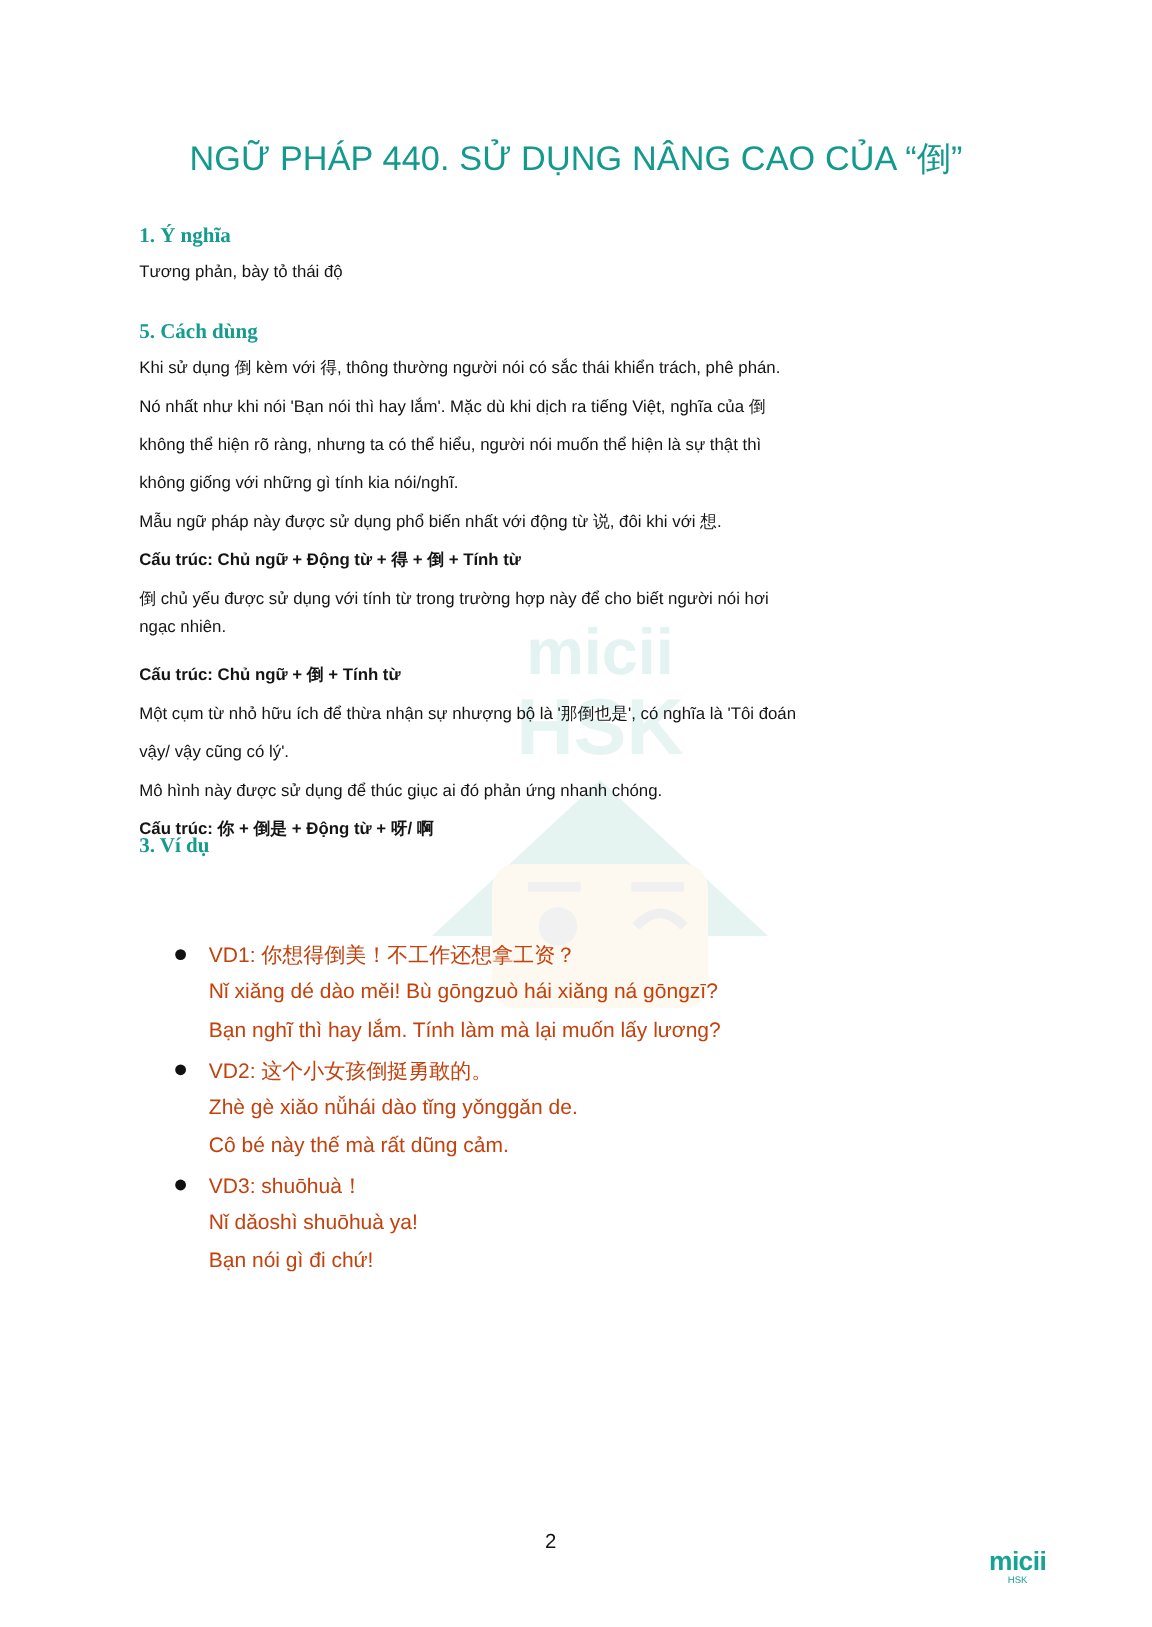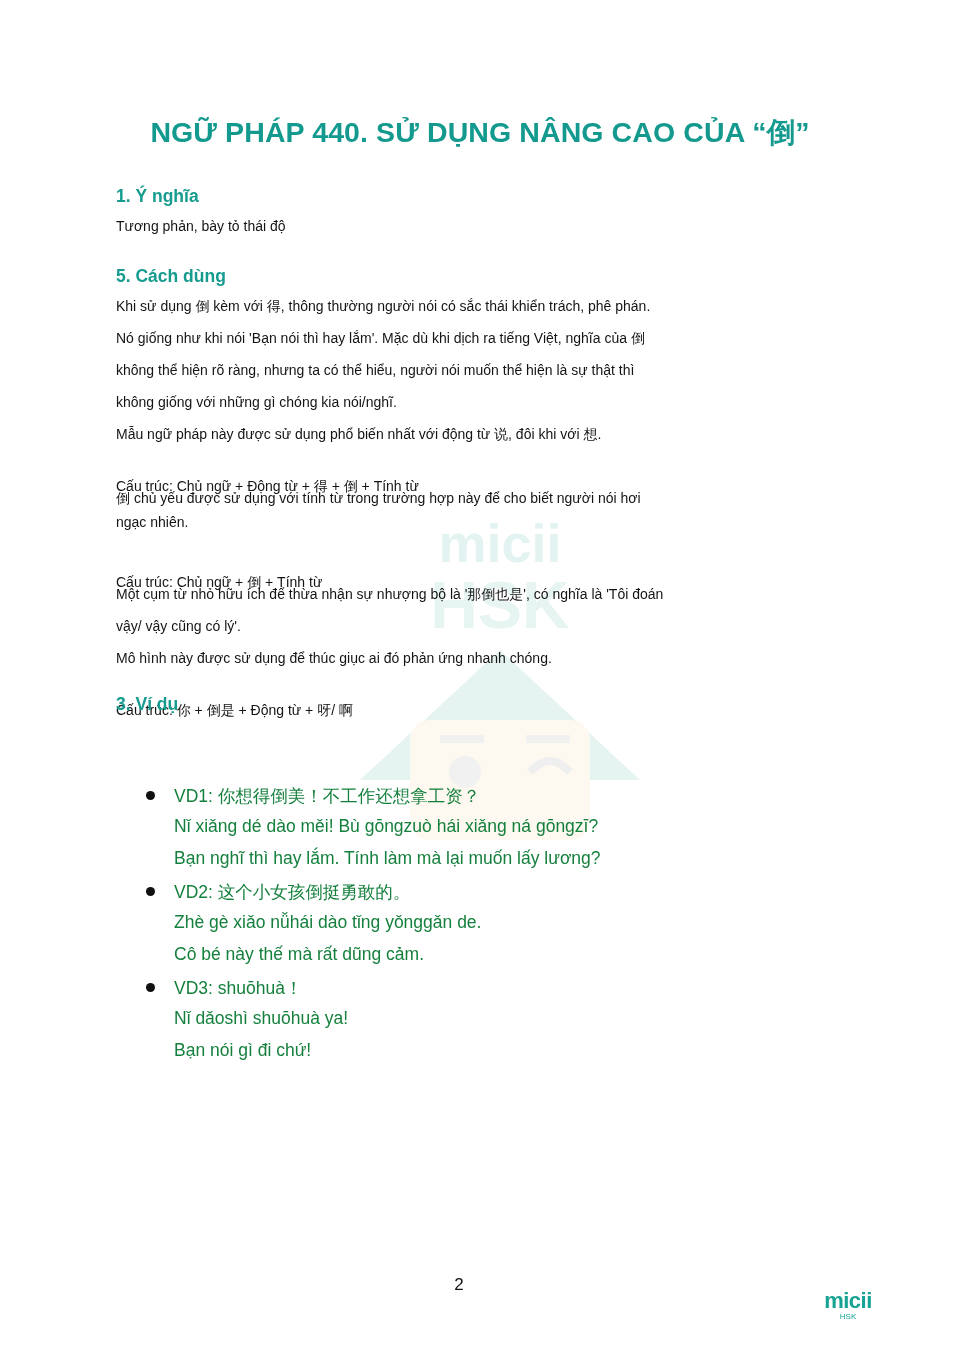--- a/index.html
+++ b/index.html
@@ -8,34 +8,34 @@
       font-family: "Liberation Sans", "DejaVu Sans", sans-serif;
       color: #111111;
     }
     .watermark {
       position: absolute; left: 340px; top: 510px; width: 320px; height: 340px;
       pointer-events: none; z-index: 0;
     }
     .page { position: relative; z-index: 1; }
     .title {
       position: absolute; left: 0; top: 114px; width: 960px; text-align: center;
-      font-size: 28.5px; font-weight: bold; color: #13998d; letter-spacing: 0.1px;
+      font-size: 28.5px; font-weight: normal; color: #13998d; letter-spacing: 0.1px;
     }
     .h2 {
-      position: absolute; left: 116px; font-size: 17.5px; font-weight: bold; color: #169b8f;
+      position: absolute; left: 116px; font-size: 17.5px; font-weight: bold; color: #169b8f; font-family: Liberation Serif, serif;
     }
     .line {
       position: absolute; left: 116px; font-size: 14px; white-space: nowrap; color: #141414;
     }
-    .bold { font-weight: normal; margin-top: 20px; }
+    .bold { font-weight: bold; }
     .bullet {
       position: absolute; left: 146px; width: 9px; height: 9px; border-radius: 50%;
       background: #111;
     }
-    .ex { position: absolute; left: 174px; font-size: 17.5px; white-space: nowrap; color: #15803d; }
+    .ex { position: absolute; left: 174px; font-size: 17.5px; white-space: nowrap; color: #c2410c; }
     .pagenum { position: absolute; left: 0; width: 918px; text-align: center; top: 1275px; font-size: 17px; }
     .logo { position: absolute; left: 820px; top: 1290px; width: 56px; text-align: center; }
     .logo-main { font-size: 22px; font-weight: bold; color: #17a394; line-height: 22px; letter-spacing: -0.5px; }
     .logo-sub { font-size: 8px; color: #17a394; line-height: 9px; }
   </style>
 </head>
 <body>
 
 <svg class="watermark" viewBox="0 0 320 340">
   <text x="160" y="52" text-anchor="middle" font-family="Liberation Sans, sans-serif" font-weight="bold" font-size="54" fill="#e3f3f1">micii</text>
@@ -49,23 +49,23 @@
 </svg>
 
 <div class="page">
   <div class="title">NGỮ PHÁP 440. SỬ DỤNG NÂNG CAO CỦA “倒”</div>
 
   <div class="h2" style="top:186px">1. Ý nghĩa</div>
   <div class="line" style="top:218px">Tương phản, bày tỏ thái độ</div>
 
   <div class="h2" style="top:266px">5. Cách dùng</div>
   <div class="line" style="top:298px">Khi sử dụng 倒 kèm với 得, thông thường người nói có sắc thái khiển trách, phê phán.</div>
-  <div class="line" style="top:330px">Nó giống như khi nói 'Bạn nói thì hay lắm'. Mặc dù khi dịch ra tiếng Việt, nghĩa của 倒</div>
+  <div class="line" style="top:330px">Nó nhất như khi nói 'Bạn nói thì hay lắm'. Mặc dù khi dịch ra tiếng Việt, nghĩa của 倒</div>
   <div class="line" style="top:362px">không thể hiện rõ ràng, nhưng ta có thể hiểu, người nói muốn thể hiện là sự thật thì</div>
-  <div class="line" style="top:394px">không giống với những gì chóng kia nói/nghĩ.</div>
+  <div class="line" style="top:394px">không giống với những gì tính kia nói/nghĩ.</div>
   <div class="line" style="top:426px">Mẫu ngữ pháp này được sử dụng phổ biến nhất với động từ 说, đôi khi với 想.</div>
   <div class="line bold" style="top:458px">Cấu trúc: Chủ ngữ + Động từ + 得 + 倒 + Tính từ</div>
   <div class="line" style="top:490px">倒 chủ yếu được sử dụng với tính từ trong trường hợp này để cho biết người nói hơi</div>
   <div class="line" style="top:514px">ngạc nhiên.</div>
   <div class="line bold" style="top:554px">Cấu trúc: Chủ ngữ + 倒 + Tính từ</div>
   <div class="line" style="top:586px">Một cụm từ nhỏ hữu ích để thừa nhận sự nhượng bộ là '那倒也是', có nghĩa là 'Tôi đoán</div>
   <div class="line" style="top:618px">vậy/ vậy cũng có lý'.</div>
   <div class="line" style="top:650px">Mô hình này được sử dụng để thúc giục ai đó phản ứng nhanh chóng.</div>
   <div class="line bold" style="top:682px">Cấu trúc: 你 + 倒是 + Động từ + 呀/ 啊</div>
 

